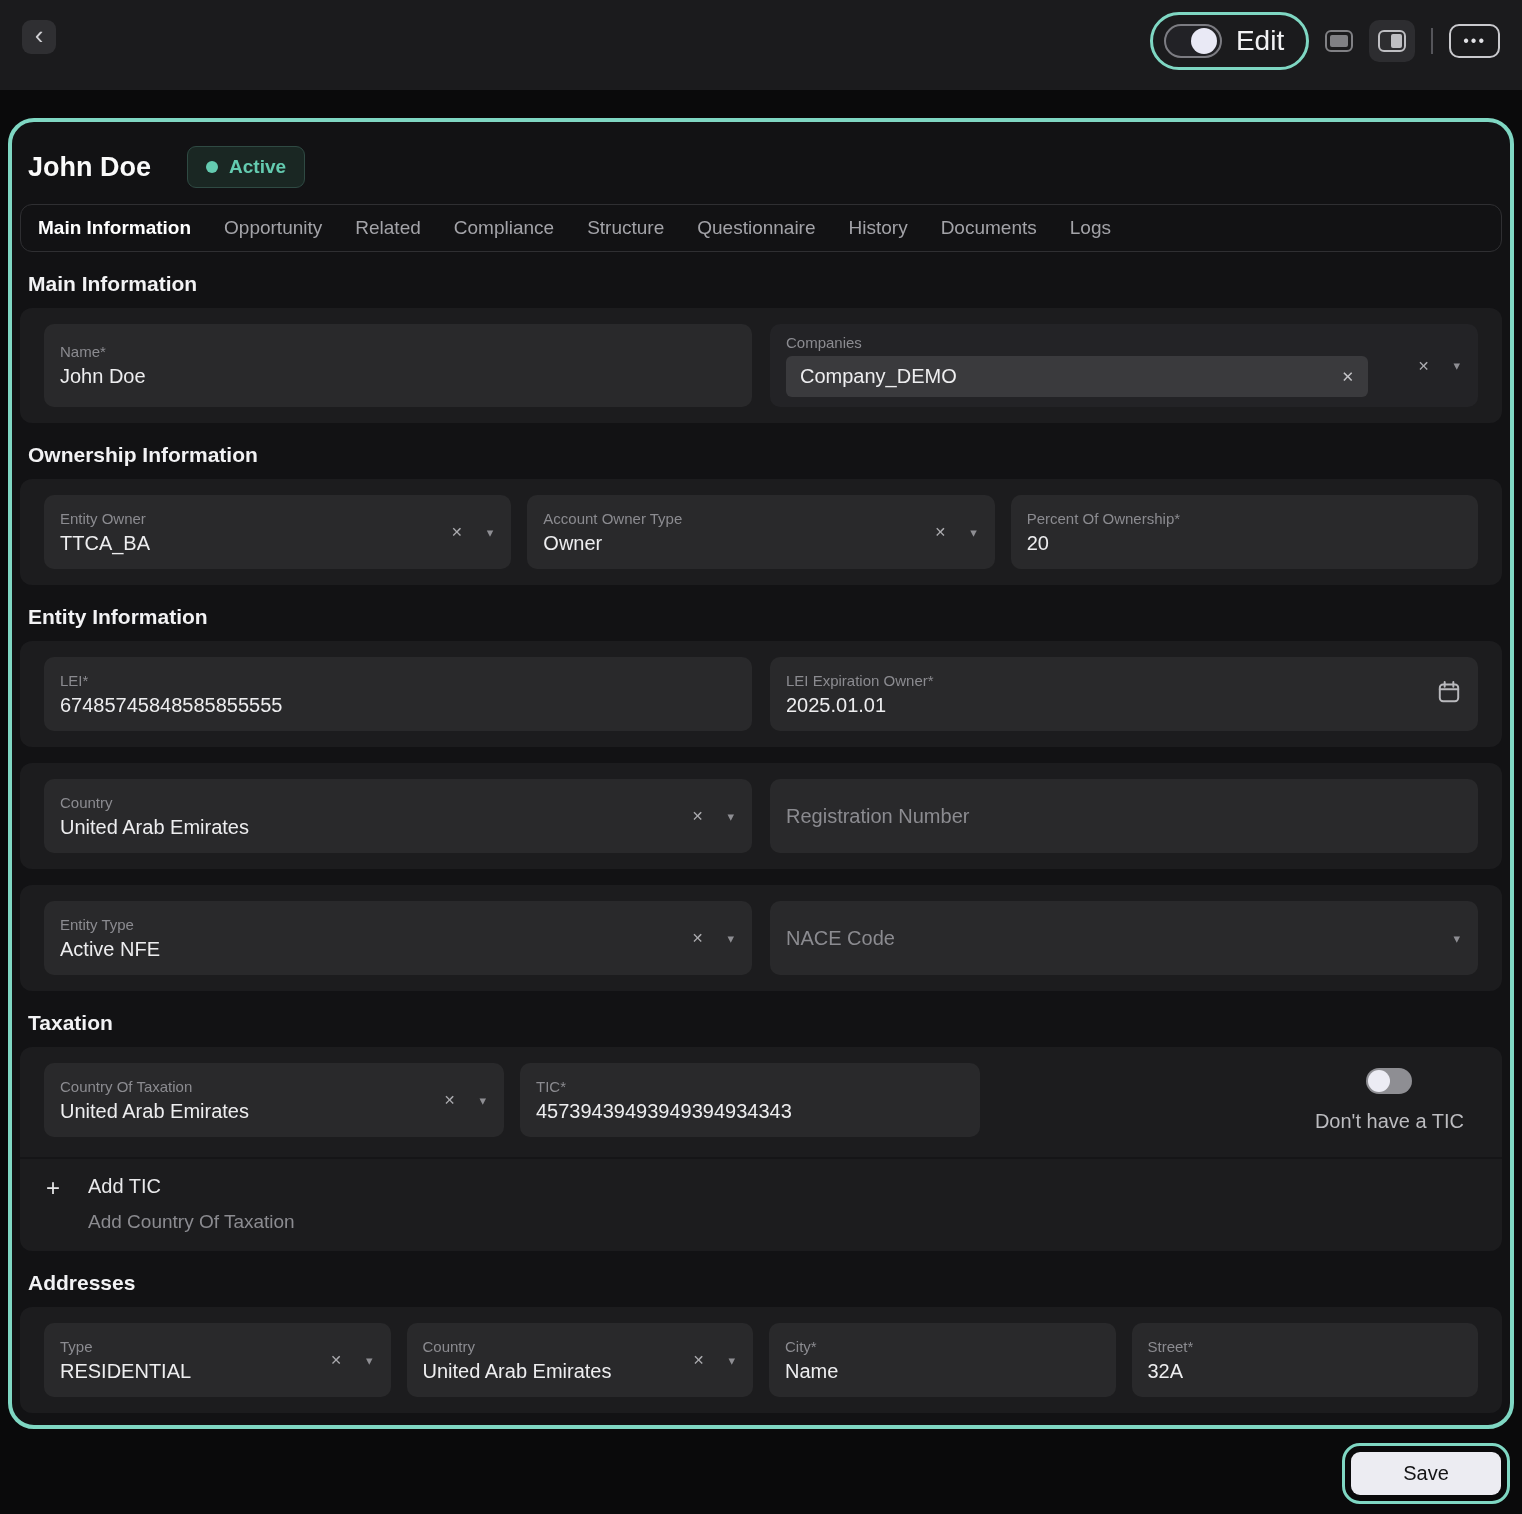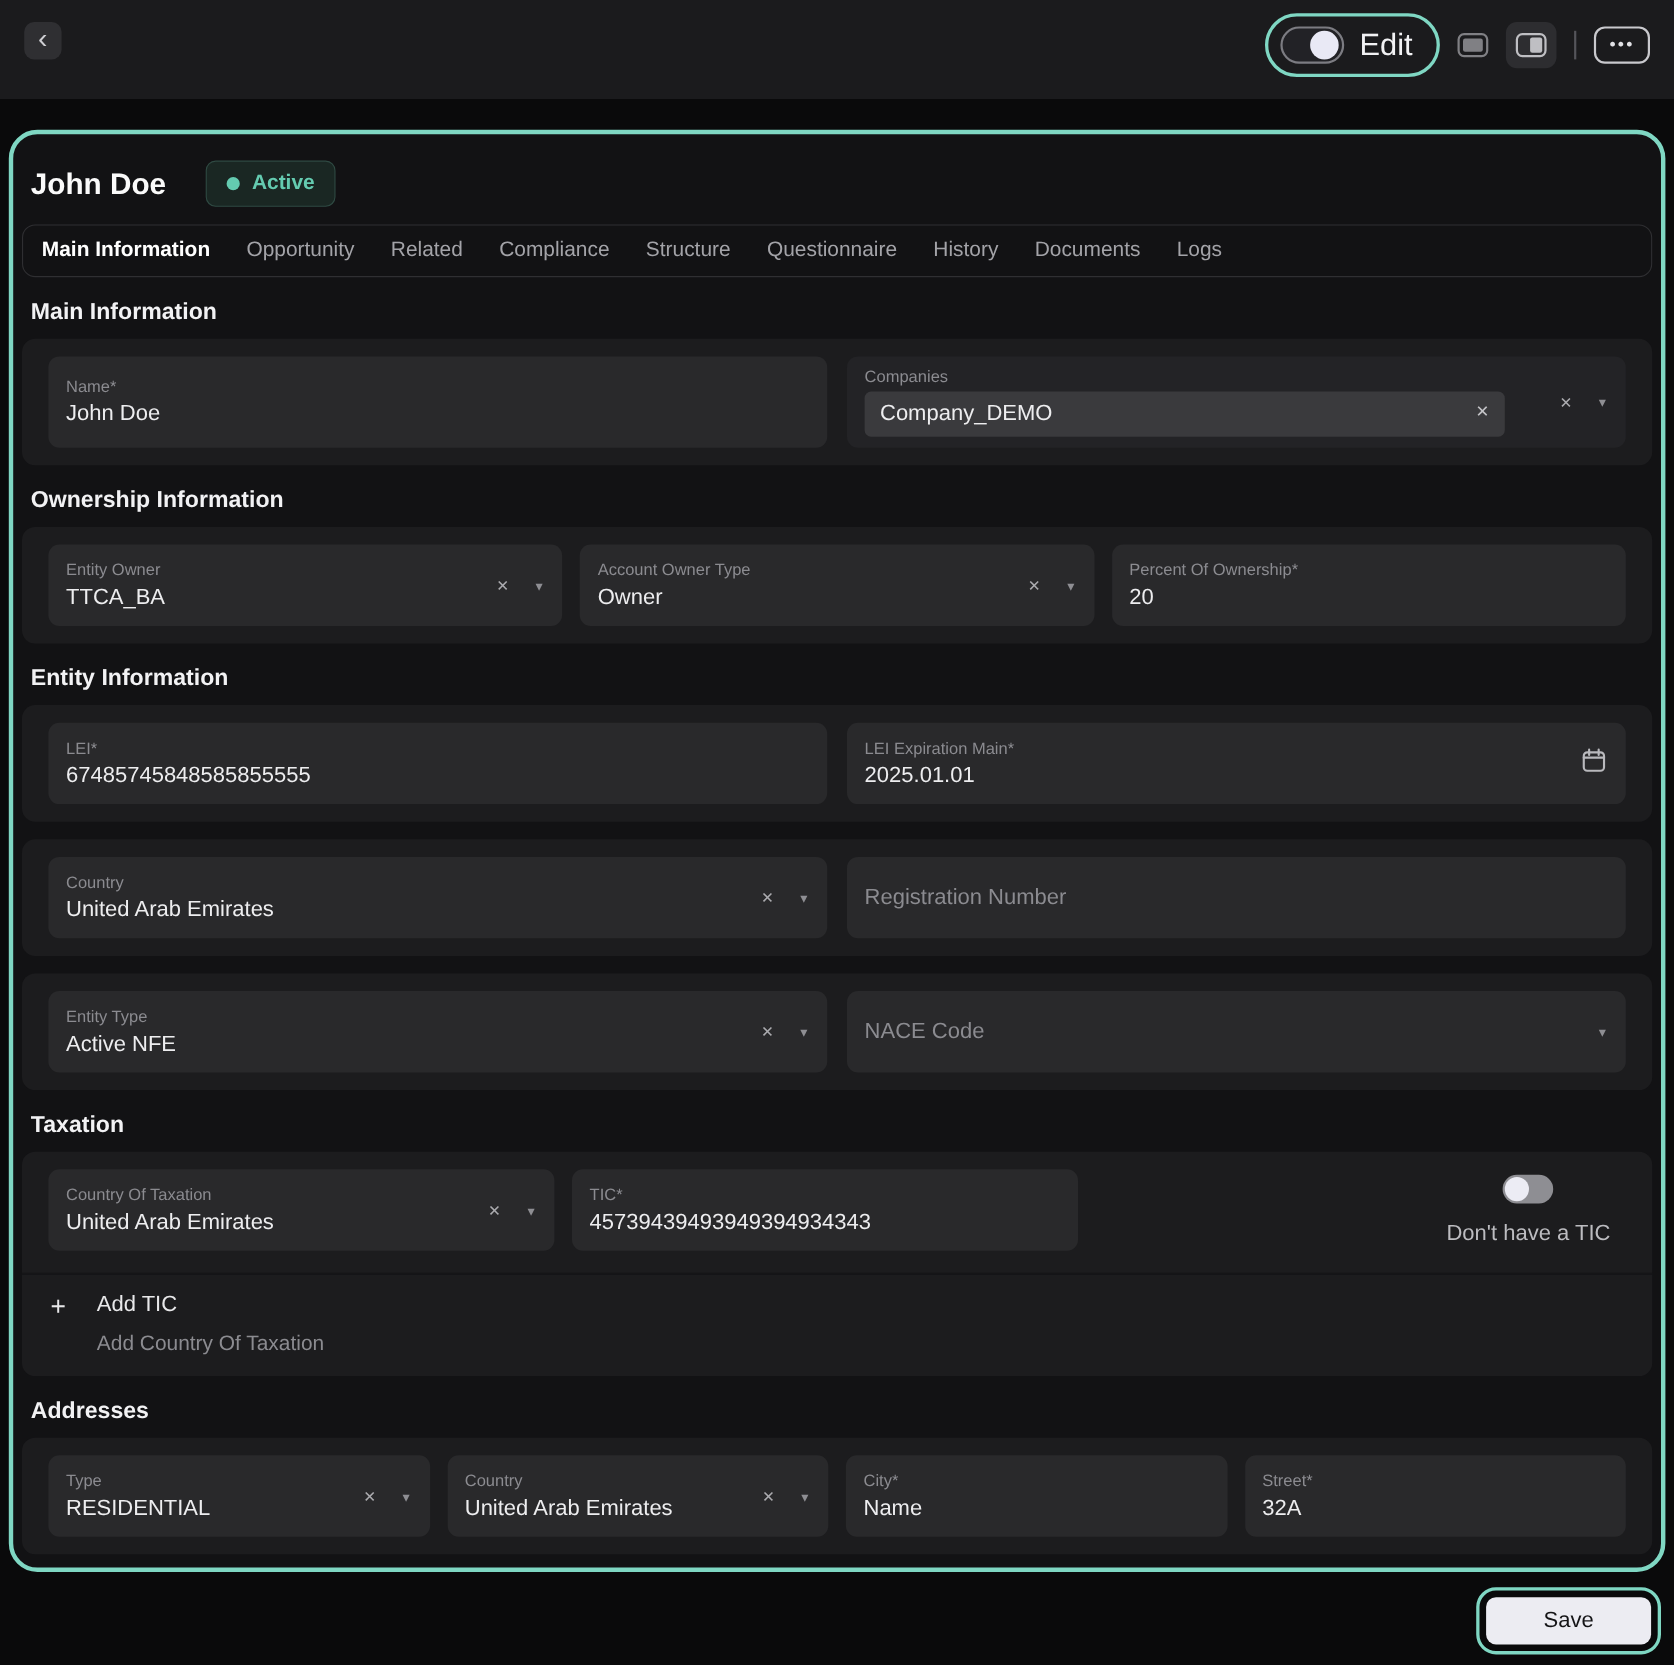--- a/index.html
+++ b/index.html
@@ -54,21 +54,21 @@
   .fvalue { font-size:20px; color:#ededef; }
   .field.has-icons { padding-right:100px; }
   .ficons { position:absolute; right:18px; top:50%; transform:translateY(-50%); display:flex; align-items:center; gap:24px; }
   .clear { color:#ababaf; font-size:14px; cursor:pointer; }
   .chev { color:#8e8e93; font-size:13px; cursor:pointer; }
   .field.empty { justify-content:center; }
   .field.empty .flabel { font-size:20px; }
   .cal { position:absolute; right:16px; top:50%; transform:translateY(-50%); cursor:pointer; }
 
   .field.companies { background:#232326; padding-right:110px; }
-  .chip { display:flex; justify-content:space-between; background:#3a3a3d; border-radius:6px; padding:9px 14px; font-size:20px; color:#ededef; cursor:pointer; }
+  .chip { display:flex; align-items:center; justify-content:space-between; background:#3a3a3d; border-radius:6px; padding:9px 14px; font-size:20px; color:#ededef; cursor:pointer; }
   .chip-x { color:#c4c4c8; font-size:15px; margin-left:14px; cursor:pointer; }
 
   .tax-toggle { display:flex; align-items:center; gap:16px; justify-self:end; align-self:center; padding-right:14px; color:#bcbcc0; font-size:20px;flex-direction:column; }
   .switch.small { width:46px; height:26px; background:#8e8e93; }
   .switch.small .knob { position:absolute; top:2px; left:2px; width:22px; height:22px; border-radius:50%; background:#ececf4; }
 
   .add-block { grid-column:1 / -1; border-top:2px solid #151517; margin:4px -24px 0; padding:16px 26px 2px; display:flex; gap:28px; cursor:pointer; }
   .plus { color:#e6e6e8; font-size:24px; line-height:1; margin-top:1px; }
   .add-tic { font-size:20px; color:#e8e8ea; }
   .add-country { font-size:19px; color:#8b8b90; margin-top:13px; }
@@ -170,21 +170,21 @@
     </div>
   </div>
 
   <div class="section-h">Entity Information</div>
   <div class="row cols2">
     <div class="field">
       <span class="flabel">LEI*</span>
       <span class="fvalue">67485745848585855555</span>
     </div>
     <div class="field">
-      <span class="flabel">LEI Expiration Main*</span>
+      <span class="flabel">LEI Expiration Owner*</span>
       <span class="fvalue">2025.01.01</span>
       <span class="cal">
         <svg width="26" height="26" viewBox="0 0 24 24" fill="none" stroke="#b9b9bd" stroke-width="1.8" stroke-linecap="round">
           <rect x="3.5" y="5" width="17" height="15.5" rx="3"></rect>
           <line x1="8" y1="2.8" x2="8" y2="7.2"></line>
           <line x1="16" y1="2.8" x2="16" y2="7.2"></line>
           <line x1="3.5" y1="9.5" x2="20.5" y2="9.5"></line>
         </svg>
       </span>
     </div>

